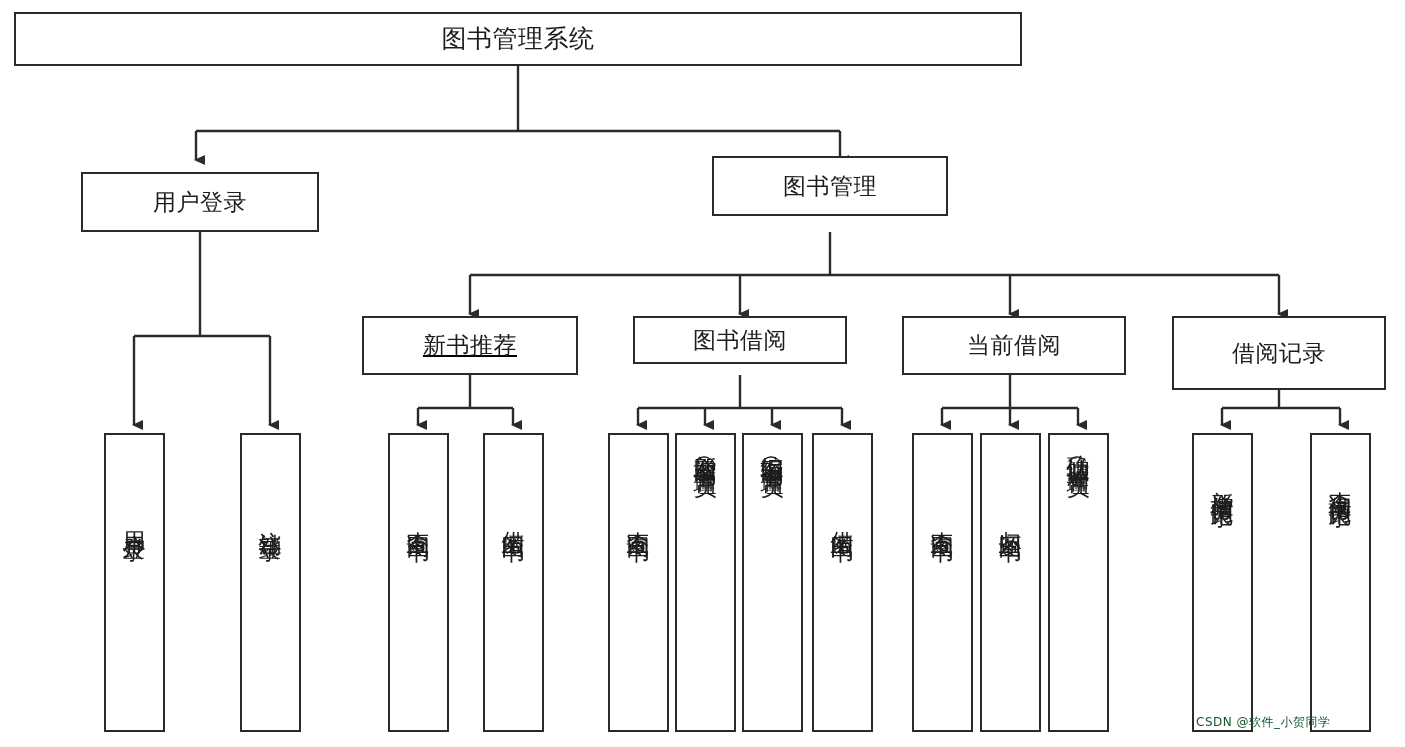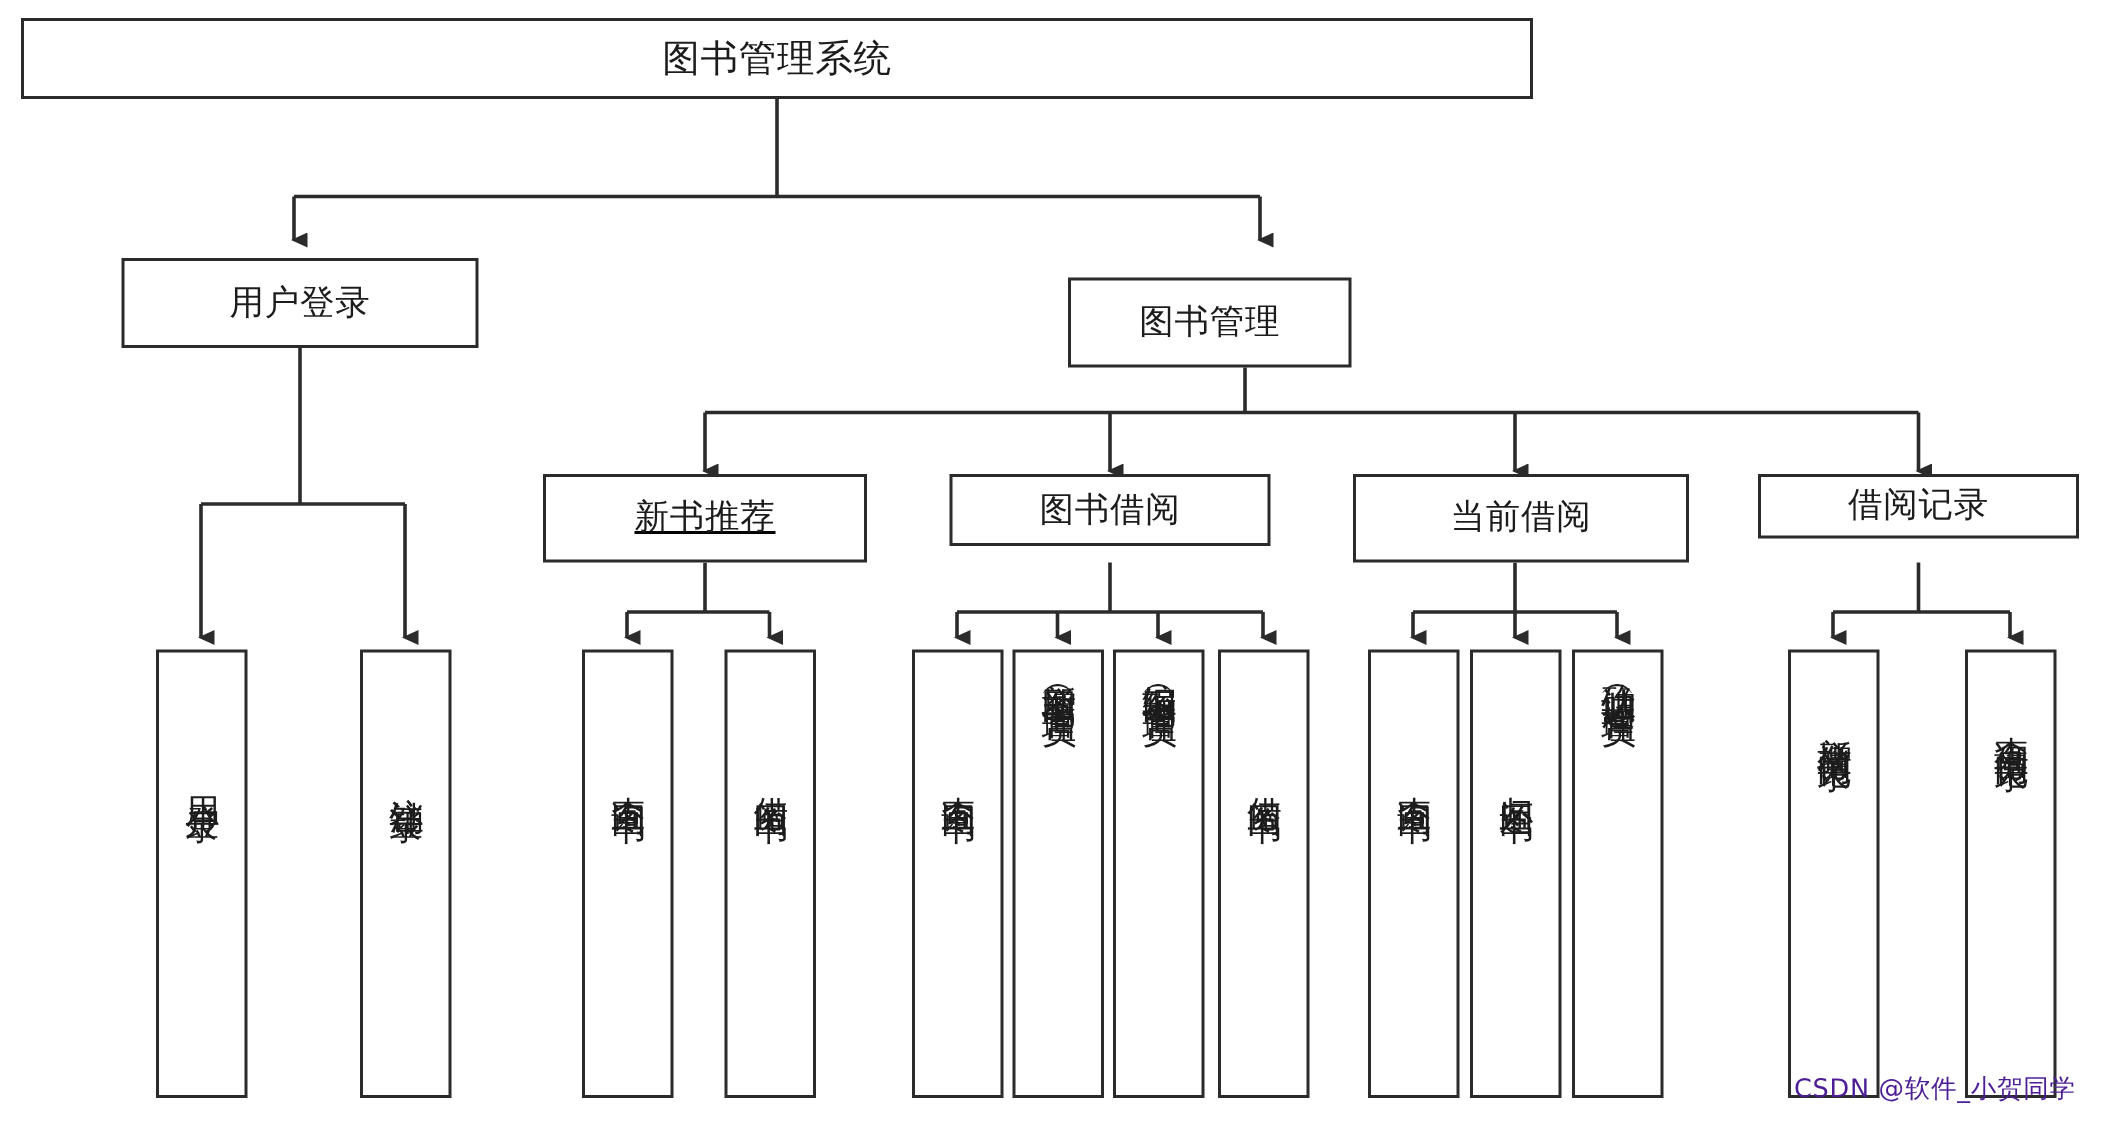--- a/index.html
+++ b/index.html
@@ -60,22 +60,22 @@
     font-size: 23px;
     line-height: 1.05;
     letter-spacing: 3px;
     padding-top: 2px;
   }
   .node.v.mid .node-label {
     padding-top: 0;
   }
   .watermark {
     position: absolute;
-    color: #4c1d95;
-    font-size: 17px;
+    color: #14532d;
+    font-size: 12px;
     letter-spacing: 0.5px;
     white-space: nowrap;
     z-index: 5;
   }
 </style>
 </head>
 <body>
 
 <div id="diagram-root">
 
@@ -129,34 +129,34 @@
     </g>
   </svg>
 
   <div class="node root h" style="left:14px; top:12px; width:1008px; height:54px;">
     <span class="node-label">图书管理系统</span>
   </div>
 
   <div class="node h" style="left:81px; top:172px; width:238px; height:60px;">
     <span class="node-label">用户登录</span>
   </div>
-  <div class="node h" style="left:712px; top:185px; width:189px; height:60px;">
+  <div class="node h" style="left:712px; top:156px; width:236px; height:60px;">
     <span class="node-label">图书管理</span>
   </div>
 
   <div class="node h" style="left:362px; top:316px; width:216px; height:59px;text-decoration:underline;">
     <span class="node-label">新书推荐</span>
   </div>
   <div class="node h" style="left:633px; top:316px; width:214px; height:48px;">
     <span class="node-label">图书借阅</span>
   </div>
   <div class="node h" style="left:902px; top:316px; width:224px; height:59px;">
     <span class="node-label">当前借阅</span>
   </div>
-  <div class="node h" style="left:1172px; top:316px; width:214px; height:43px;">
+  <div class="node h" style="left:1172px; top:316px; width:214px; height:74px;">
     <span class="node-label">借阅记录</span>
   </div>
 
   <div class="node v mid" style="left:104px; top:433px; width:61px; height:299px;">
     <span class="node-label" style="margin-top:78px;">用户登录</span>
   </div>
   <div class="node v mid" style="left:240px; top:433px; width:61px; height:299px;">
     <span class="node-label" style="margin-top:78px;">注销登录</span>
   </div>
 

